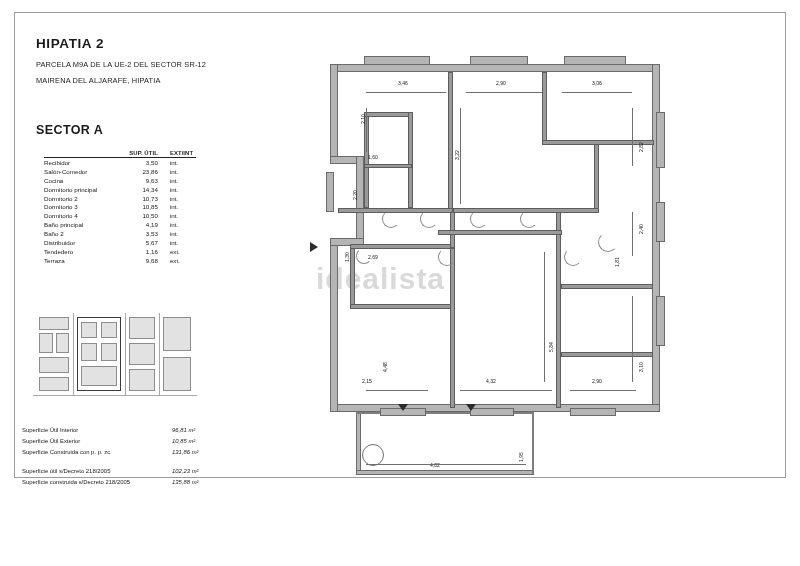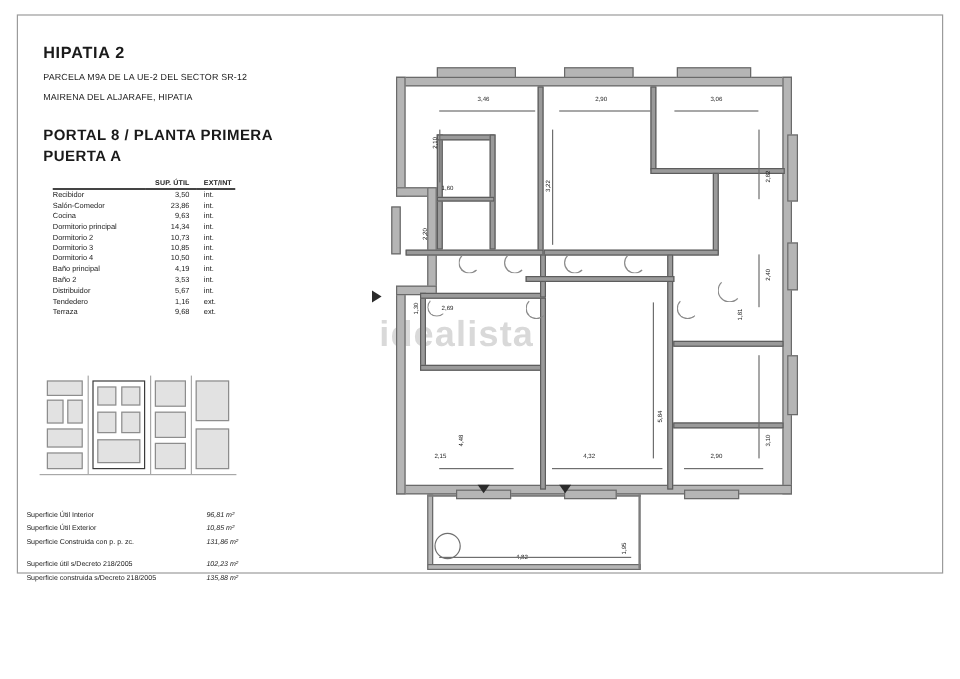--- a/index.html
+++ b/index.html
@@ -141,22 +141,21 @@
 </style>
 </head>
 <body>
 
 <div id="sheet">
   <div class="frame"></div>
 
   <div class="title-main">HIPATIA 2</div>
   <div class="subtitle-1">PARCELA M9A DE LA UE-2 DEL SECTOR SR-12</div>
   <div class="subtitle-2">MAIRENA DEL ALJARAFE, HIPATIA</div>
-  <div class="portal-line1">PORTAL 8 / PLANTA PRIMERA</div>
-  <div class="portal-line2">PUERTA A</div>
+  <div class="portal-line2">SECTOR A</div>
 
   <table class="surf-table">
     <thead>
       <tr>
         <th class="c1"></th>
         <th class="c2">SUP. ÚTIL</th>
         <th class="c3">EXT/INT</th>
       </tr>
     </thead>
     <tbody id="surface-body">

